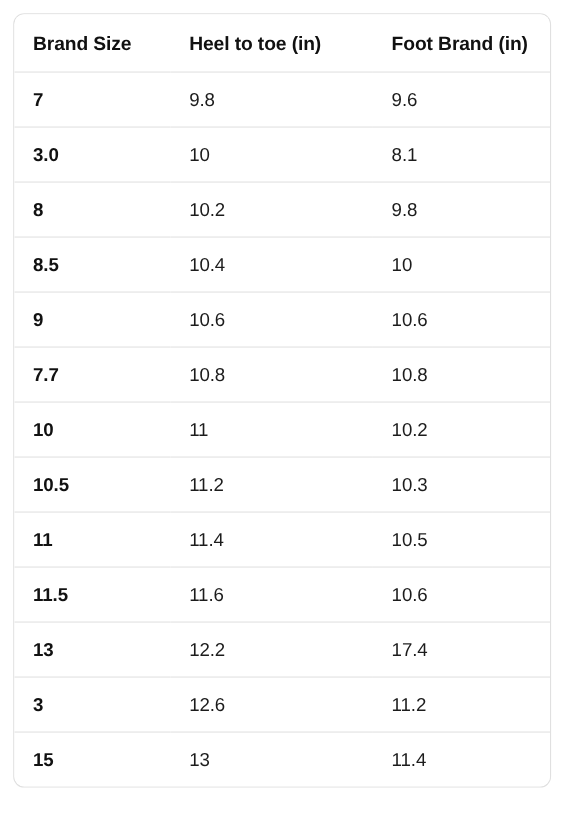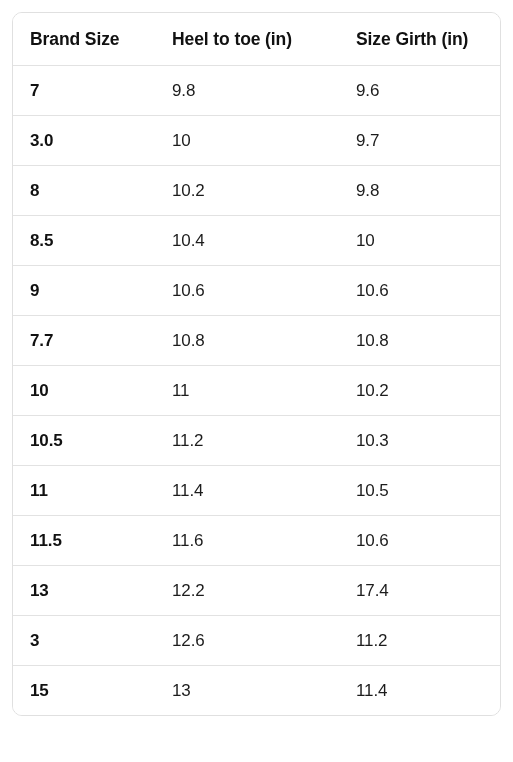--- a/index.html
+++ b/index.html
@@ -82,33 +82,33 @@
     <table class="size-chart">
       <colgroup>
         <col class="c1">
           <col class="c2">
           <col class="c3">
       </colgroup>
       <thead>
         <tr>
           <th>Brand Size</th>
           <th>Heel to toe (in)</th>
-          <th>Size Girth (in)</th>
+          <th>Foot Brand (in)</th>
         </tr>
       </thead>
       <tbody id="chart-body">
           <tr>
             <td class="size-cell">7</td>
             <td class="val-cell">9.8</td>
             <td class="val-cell">9.6</td>
           </tr>
           <tr>
             <td class="size-cell">3.0</td>
             <td class="val-cell">10</td>
-            <td class="val-cell">9.7</td>
+            <td class="val-cell">8.1</td>
           </tr>
           <tr>
             <td class="size-cell">8</td>
             <td class="val-cell">10.2</td>
             <td class="val-cell">9.8</td>
           </tr>
           <tr>
             <td class="size-cell">8.5</td>
             <td class="val-cell">10.4</td>
             <td class="val-cell">10</td>

